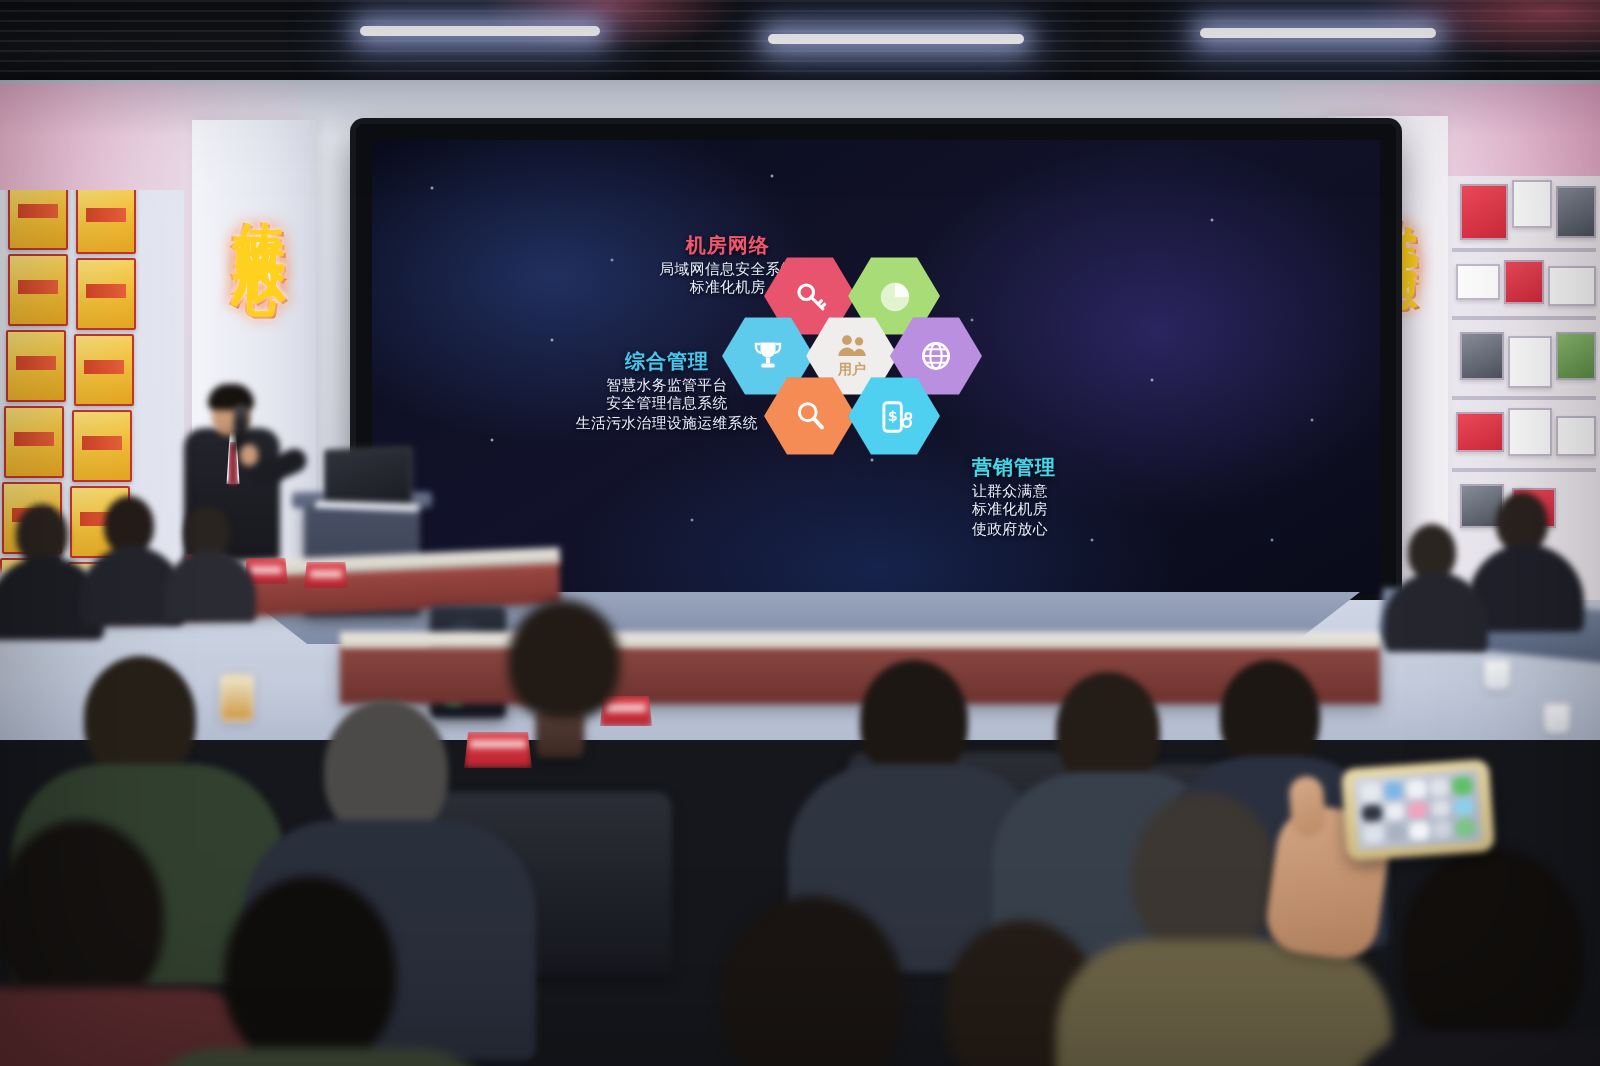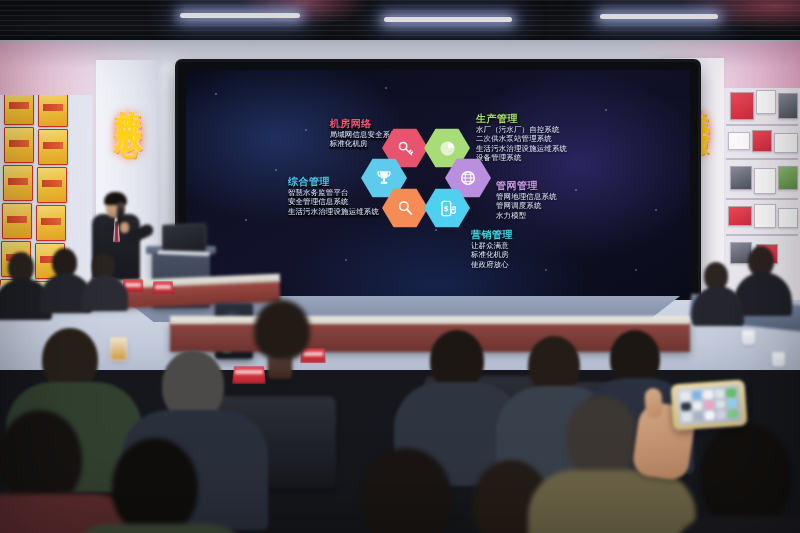--- a/index.html
+++ b/index.html
@@ -91,21 +91,21 @@
   .slideTitle{position:absolute;left:26px;top:16px;font-size:15.5px;font-weight:bold;color:#fff;
     letter-spacing:1px;text-shadow:0 1px 4px rgba(0,0,0,.8);white-space:nowrap;
     font-family:"DejaVu Sans","Liberation Sans",sans-serif;}
 
   
   .grp{position:absolute;white-space:nowrap;font-family:"DejaVu Sans","Liberation Sans",sans-serif;}
   .grp .h{font-size:10px;font-weight:bold;letter-spacing:.5px;line-height:12px;
     text-shadow:0 1px 3px rgba(0,0,0,.85);}
   .grp .l{font-size:7.4px;color:#e9f0ff;line-height:9.4px;letter-spacing:.2px;
     text-shadow:0 1px 2px rgba(0,0,0,.9);}
-  .ta-r{text-align:left;text-decoration:underline;}
+  .ta-r{text-align:center;}
   .ta-l{text-align:left;}
 
   
   .hex{position:absolute;width:46px;height:40px;
     clip-path:polygon(25% 2%,75% 2%,100% 50%,75% 98%,25% 98%,0 50%);
     display:flex;align-items:center;justify-content:center;flex-direction:column;
     box-shadow:0 2px 5px rgba(0,0,0,.45);}
   .hex svg{display:block;}
   .hexlabel{font-size:7px;color:#c9a06a;margin-top:1px;font-weight:bold;
     font-family:"DejaVu Sans","Liberation Sans",sans-serif;}
@@ -303,36 +303,23 @@
     </div>
 
     <div class="grp ta-r" style="right:311px;top:106px;">
       <div class="h" style="color:#45c8f0;">综合管理</div>
       <div class="l">智慧水务监管平台</div>
       <div class="l">安全管理信息系统</div>
       <div class="l">生活污水治理设施运维系统</div>
     </div>
 
 
-    <div class="grp ta-l" style="left:290px;top:43px;">
-      <div class="h" style="color:#a6de6a;">生产管理</div>
-      <div class="l">水厂（污水厂）自控系统</div>
-      <div class="l">二次供水泵站管理系统</div>
-      <div class="l">生活污水治理设施运维系统</div>
-      <div class="l">设备管理系统</div>
-    </div>
-
-    <div class="grp ta-l" style="left:310px;top:110px;">
-      <div class="h" style="color:#c79ae8;">管网管理</div>
-      <div class="l">管网地理信息系统</div>
-      <div class="l">管网调度系统</div>
-      <div class="l">水力模型</div>
-    </div>
-
-    <div class="grp ta-l" style="left:285px;top:159px;">
+
+
+    <div class="grp ta-l" style="left:300px;top:159px;">
       <div class="h" style="color:#45d7e8;">营销管理</div>
       <div class="l">让群众满意</div>
       <div class="l">标准化机房</div>
       <div class="l">使政府放心</div>
     </div>
 
     <div class="hex" style="left:196px;top:58px;background:#e8536e;">
       <svg width="19" height="19" viewBox="0 0 24 24">
         <circle cx="9" cy="9" r="4.6" fill="none" stroke="#fff" stroke-width="2"></circle>
         <path d="M12 12 L19.5 19.5 M16.5 16.5 L18.6 14.4 M18.6 18.6 L20.6 16.6" stroke="#fff" stroke-width="2" fill="none" stroke-linecap="round"></path>
@@ -348,20 +335,29 @@
 
     <div class="hex" style="left:175px;top:88px;background:#5ecbec;">
       <svg width="18" height="18" viewBox="0 0 24 24">
         <path d="M7 3h10v5a5 5 0 0 1-10 0z" fill="#fff"></path>
         <path d="M7 4H4v2a4 4 0 0 0 3.4 3.9M17 4h3v2a4 4 0 0 1-3.4 3.9" stroke="#fff" stroke-width="1.6" fill="none"></path>
         <rect x="10.6" y="13" width="2.8" height="4" fill="#fff"></rect>
         <rect x="7.5" y="17" width="9" height="2.6" rx="1" fill="#fff"></rect>
       </svg>
     </div>
 
+    <div class="hex" style="left:217px;top:88px;background:#f0eeec;">
+      <svg width="17" height="13" viewBox="0 0 28 20">
+        <circle cx="9" cy="6" r="4" fill="#c9a06a"></circle>
+        <circle cx="19" cy="7" r="3.4" fill="#c9a06a"></circle>
+        <path d="M2 19c0-4 3.2-7 7-7s7 3 7 7z" fill="#c9a06a"></path>
+        <path d="M14 19c.4-3.4 2.6-6 5.2-6 2.8 0 5 2.6 5.4 6z" fill="#c9a06a"></path>
+      </svg>
+      <span class="hexlabel">用户</span>
+    </div>
 
     <div class="hex" style="left:259px;top:88px;background:#bb8fe0;">
       <svg width="18" height="18" viewBox="0 0 24 24">
         <circle cx="12" cy="12" r="8.4" fill="none" stroke="#fff" stroke-width="1.8"></circle>
         <ellipse cx="12" cy="12" rx="3.8" ry="8.4" fill="none" stroke="#fff" stroke-width="1.4"></ellipse>
         <path d="M3.8 12h16.4M5 7.5h14M5 16.5h14" stroke="#fff" stroke-width="1.2" fill="none"></path>
       </svg>
     </div>
 
     <div class="hex" style="left:196px;top:118px;background:#f58b55;">

